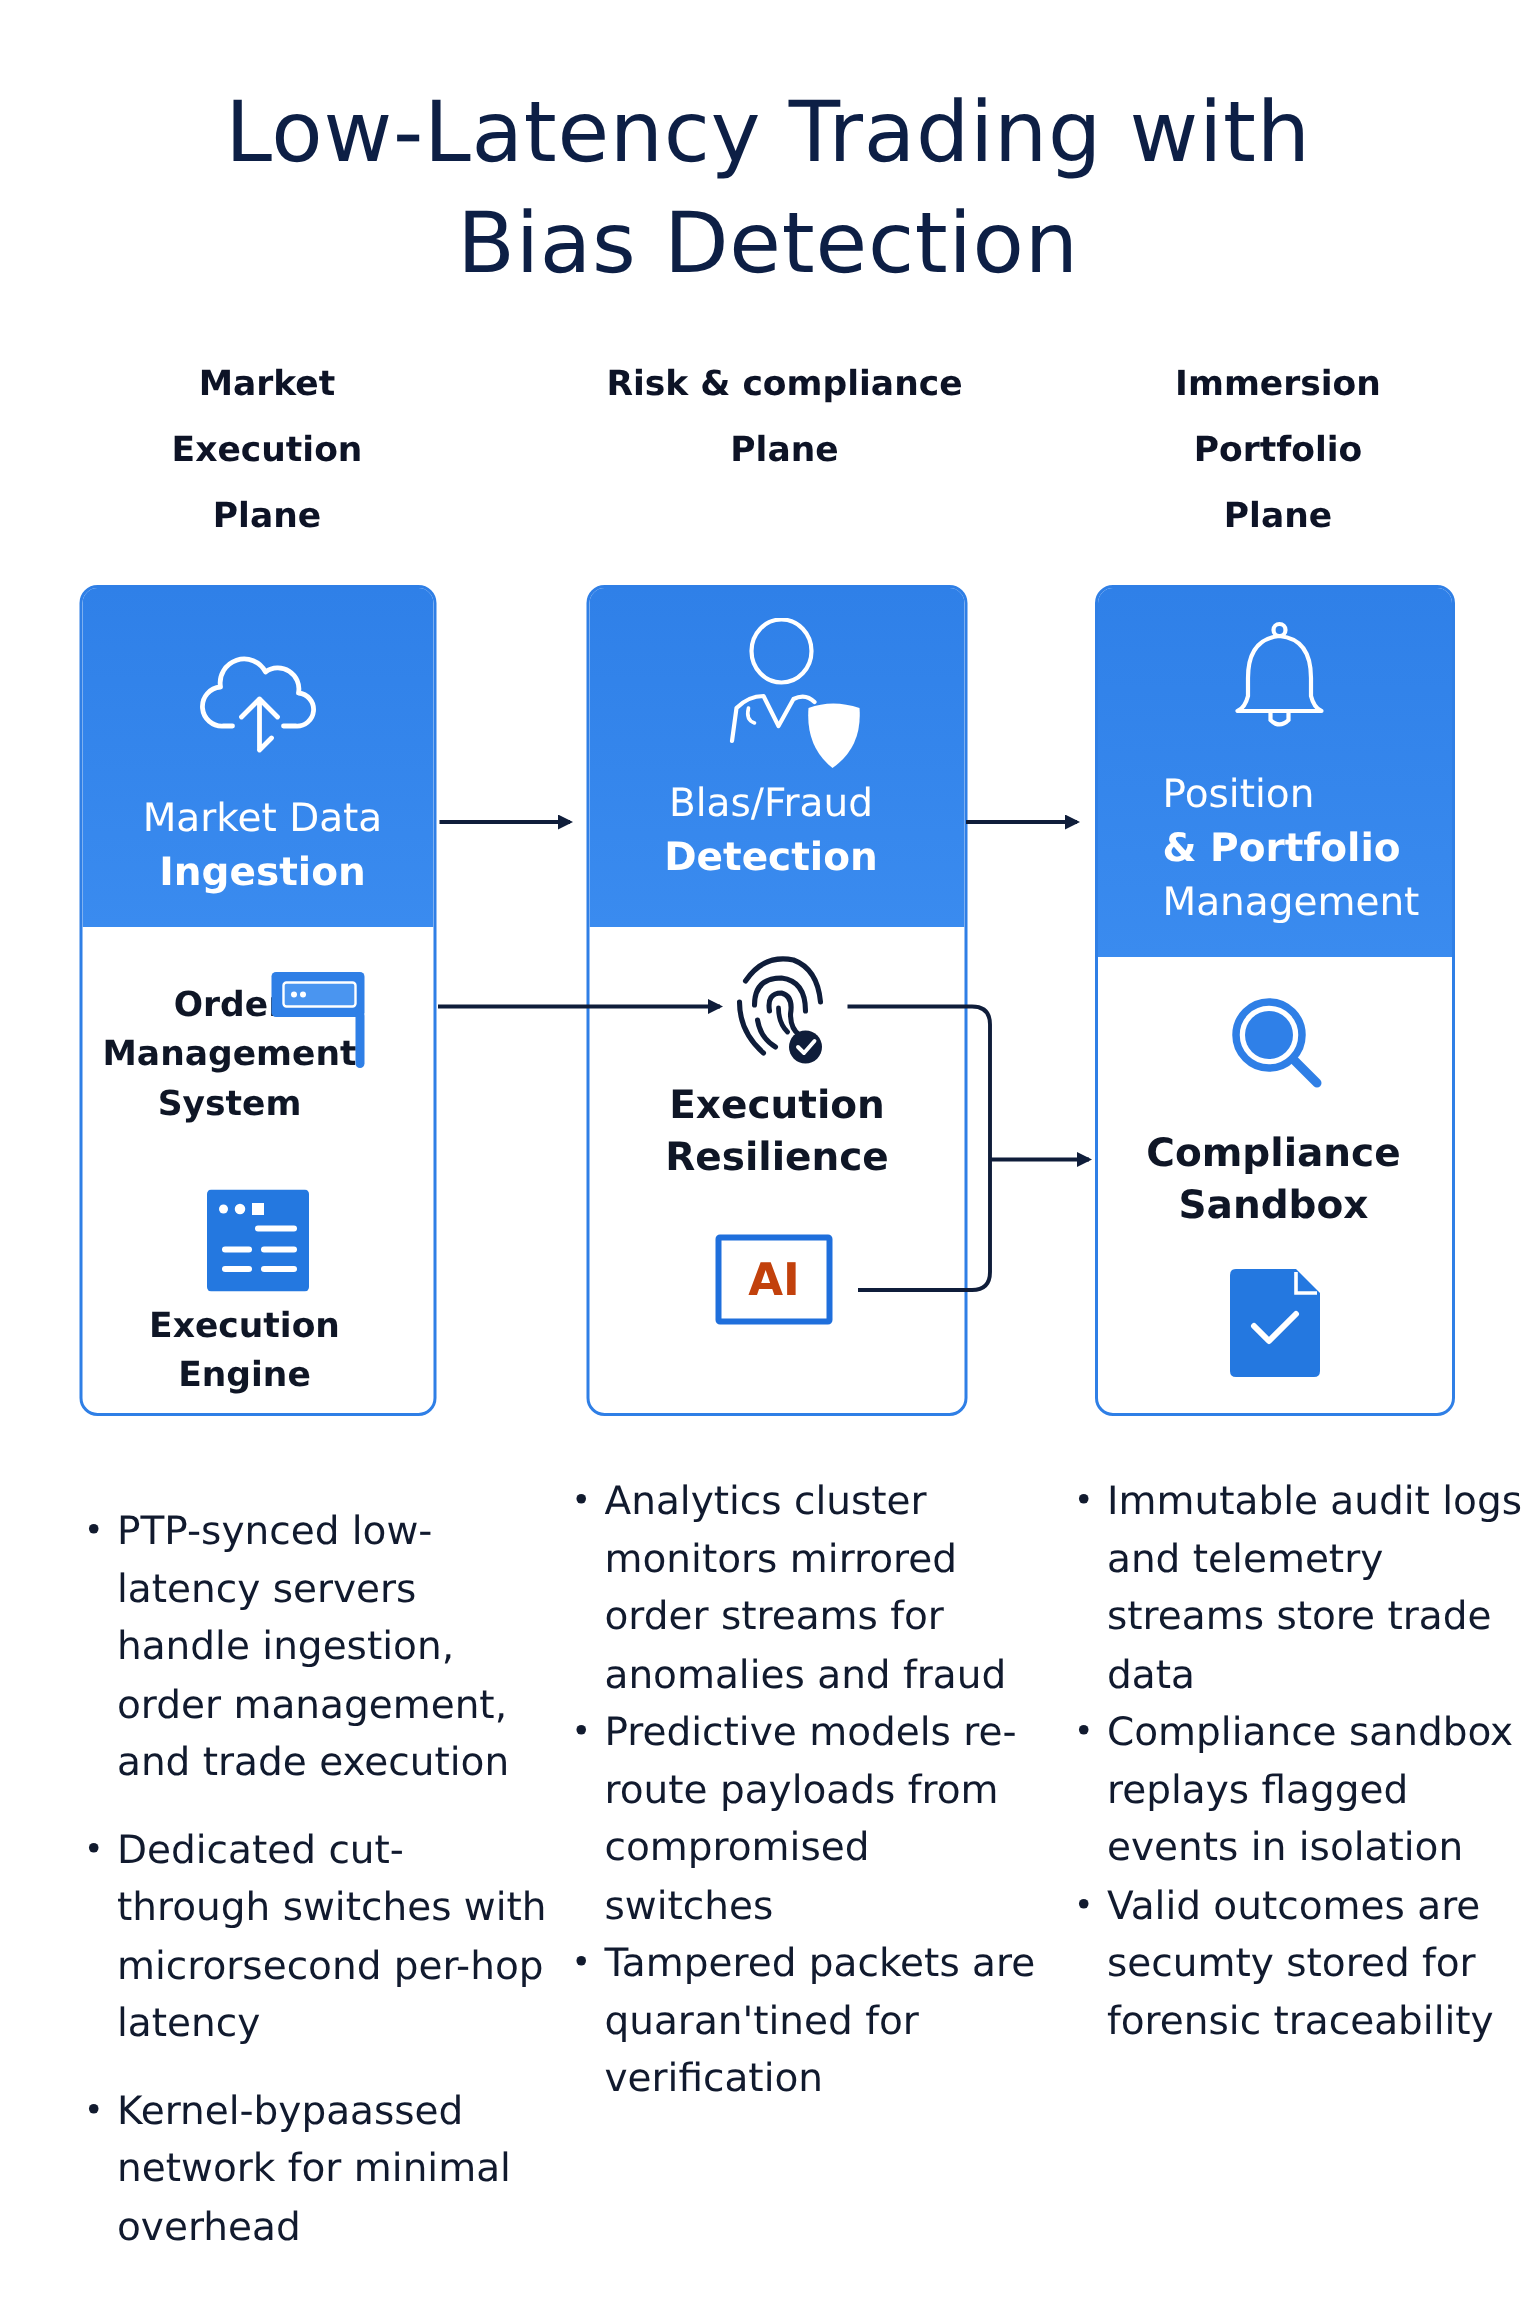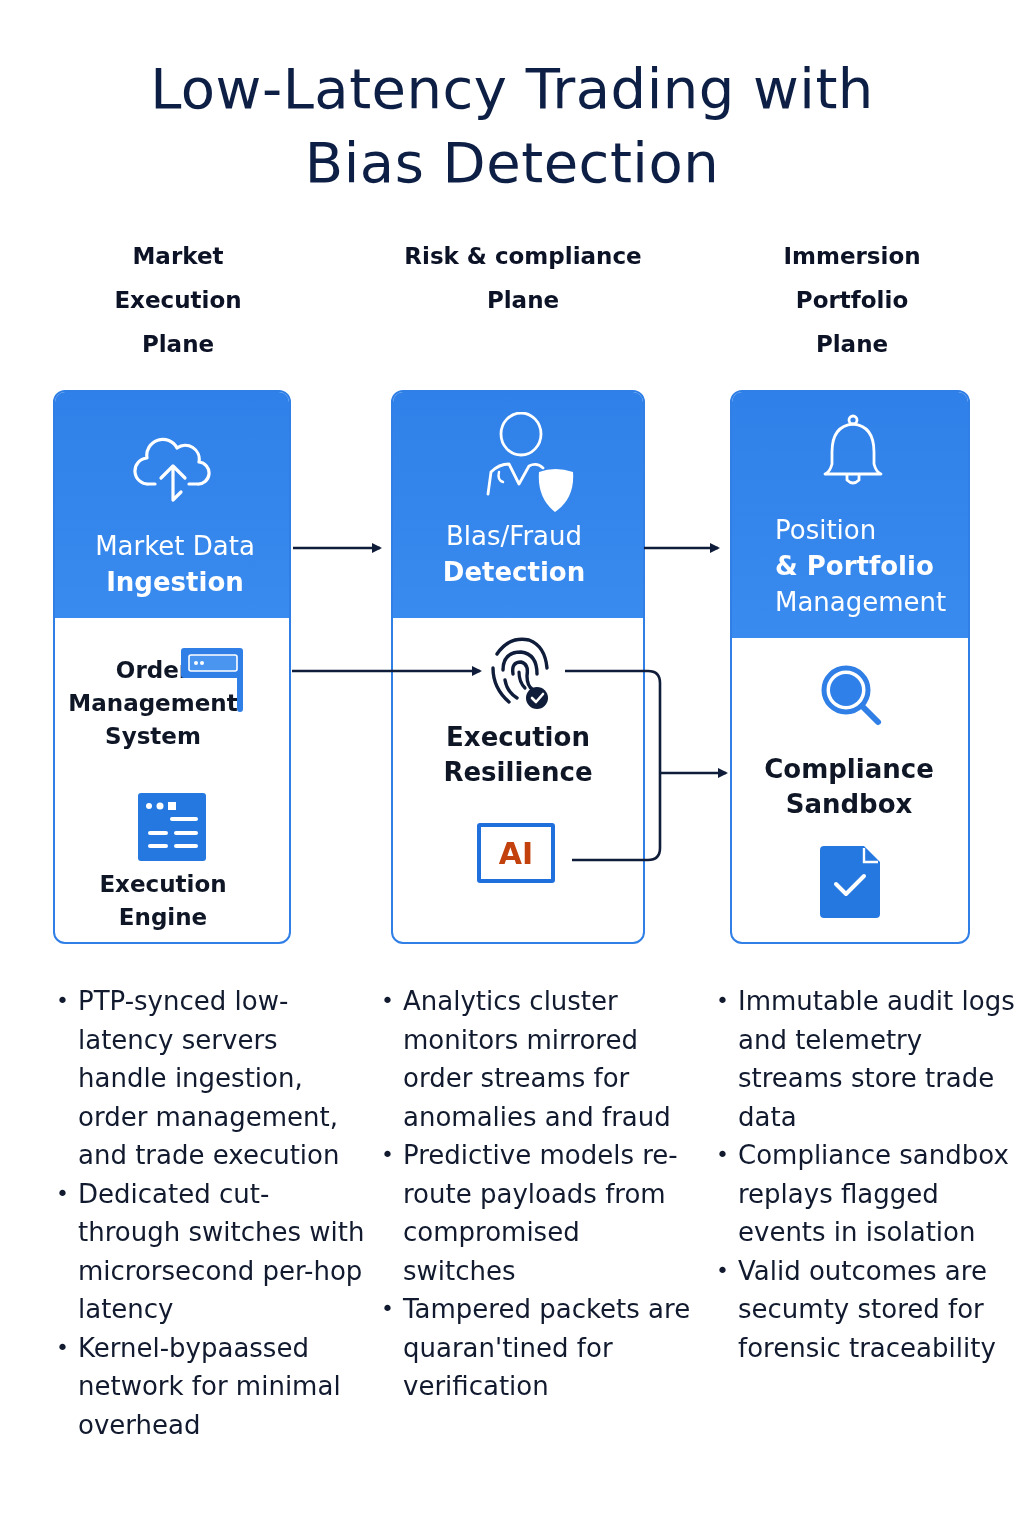--- a/index.html
+++ b/index.html
@@ -24,21 +24,21 @@
   .label.bold { font-weight: bold; font-size: 26px; line-height: 35px; }
 
   .connectors { position: absolute; left: 0; top: 0; width: 1024px; height: 1536px; pointer-events: none; }
 
   .bullets { position: absolute; top: 982px; font-family: "DejaVu Sans", sans-serif; font-size: 26px; line-height: 38.5px; color: #111a2e; margin: 0; padding: 0; list-style: none; }
   .bullets li { position: relative; padding-left: 22px; margin: 0; }
   .bullets li::before { content: "•"; position: absolute; left: 0; top: 0; font-size: 22px; }
   #b1 { left: 56px; width: 310px; }
   #b2 { left: 381px; width: 310px; }
   #b3 { left: 716px; width: 300px; }
-  #b1 li { padding-left: 22px; }
+  #b1 li { padding-left: 22px; margin-top: 20px; }
 </style>
 </head>
 <body>
 
 <div class="title">
   <div>Low-Latency Trading with</div>
   <div>Bias Detection</div>
 </div>
 
 <div class="plane-head" id="ph1">

